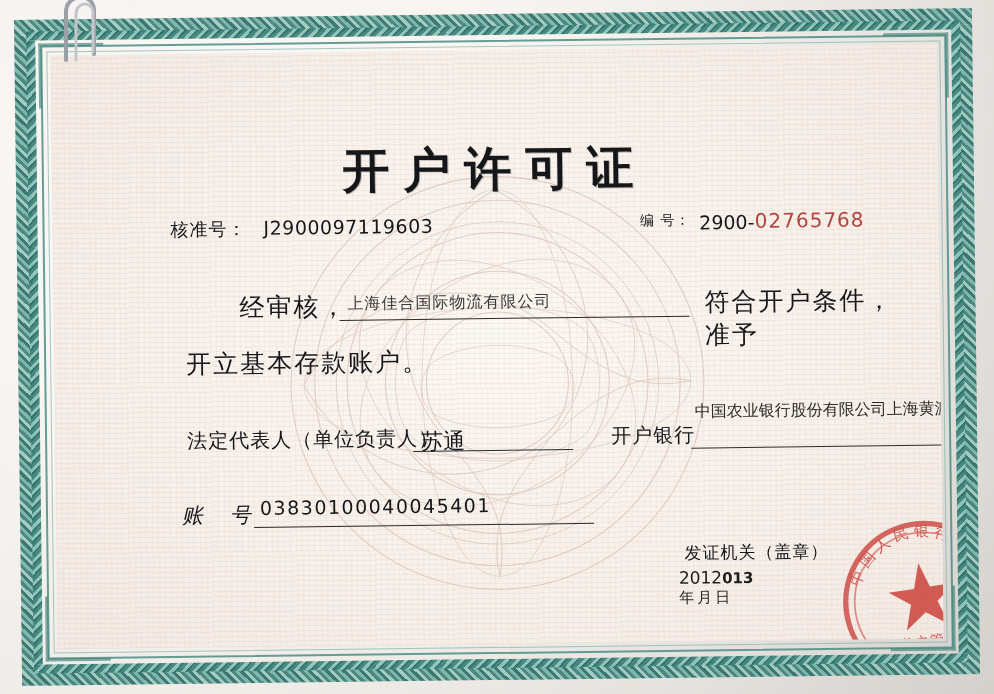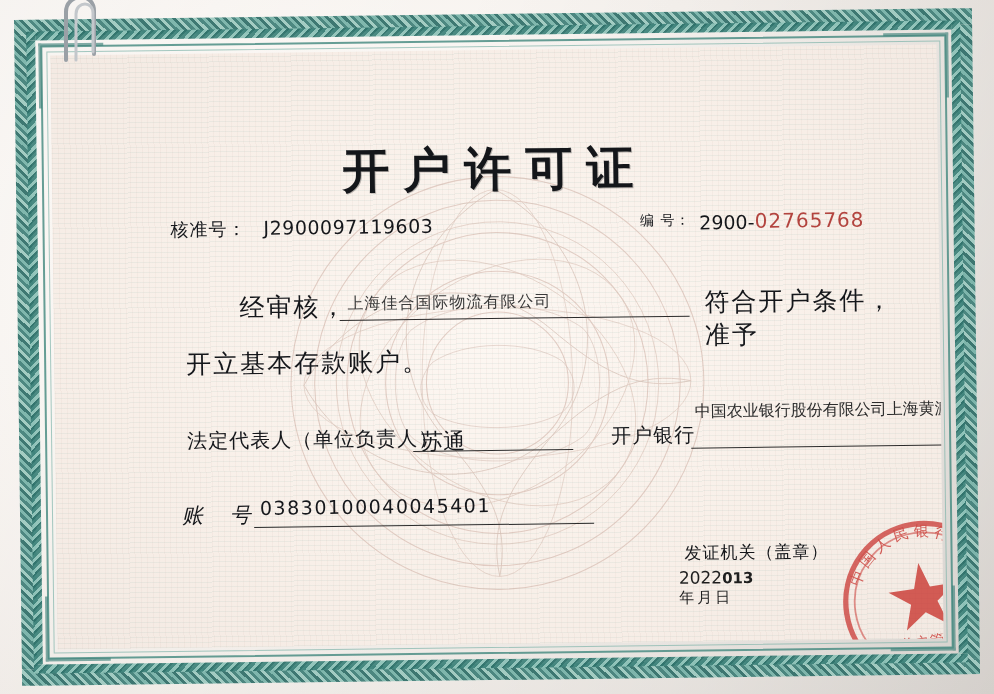--- a/index.html
+++ b/index.html
@@ -295,21 +295,21 @@
         <div class="row bank-value">中国农业银行股份有限公司上海黄渡支行</div>
         <div class="bank-rule"></div>
 
         <div class="row account-label">账 号</div>
         <div class="row account-value">03830100040045401</div>
         <div class="account-rule"></div>
 
         <div class="row issuer-label">发证机关（盖章）</div>
 
         <div class="date-row">
-          <span class="y">2022</span><span class="num">01</span><span class="num">3</span>
+          <span class="y">2012</span><span class="num">01</span><span class="num">3</span>
           <br>
           <span class="sep">年</span><span class="sep">月</span><span class="sep">日</span>
         </div>
 
         <svg id="seal" viewBox="0 0 200 200">
           <defs>
             <path id="sealArc" d="M100,100 m-74,0 a74,74 0 1,1 148,0 a74,74 0 1,1 -148,0"></path>
           </defs>
           <circle cx="100" cy="100" r="88" fill="none" stroke="#c8342f" stroke-width="6" opacity="0.85"></circle>
           <circle cx="100" cy="100" r="78" fill="none" stroke="#c8342f" stroke-width="2" opacity="0.6"></circle>

